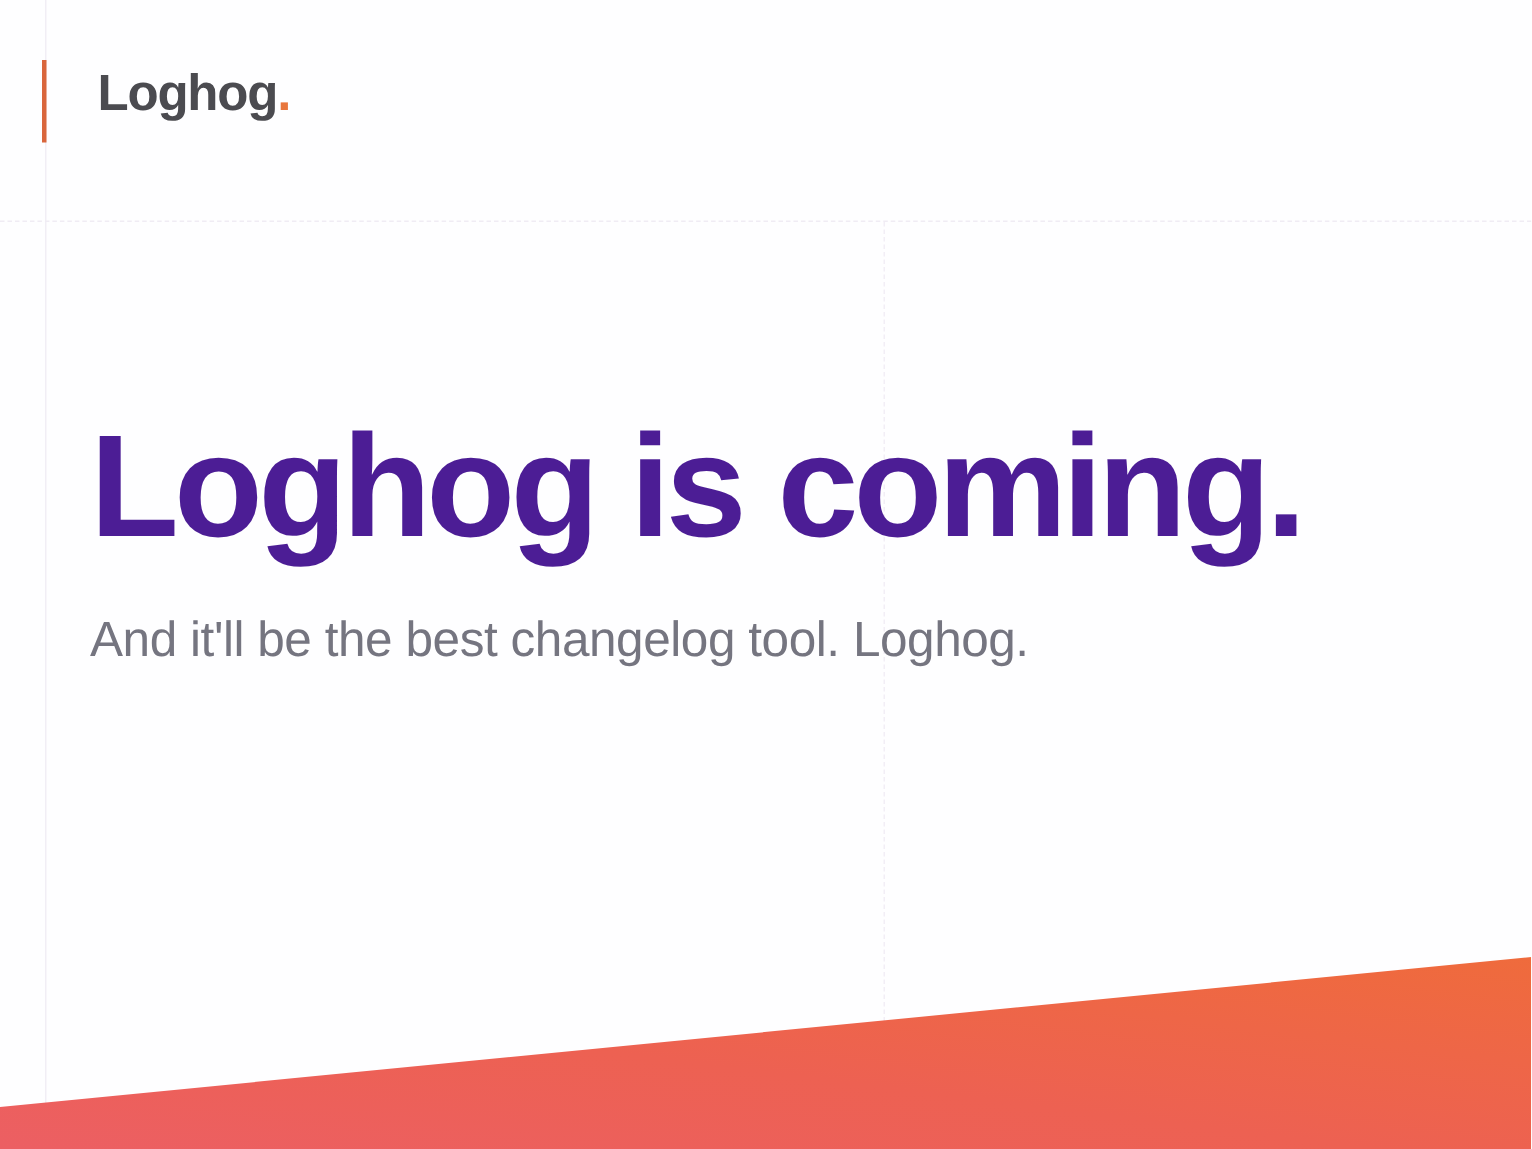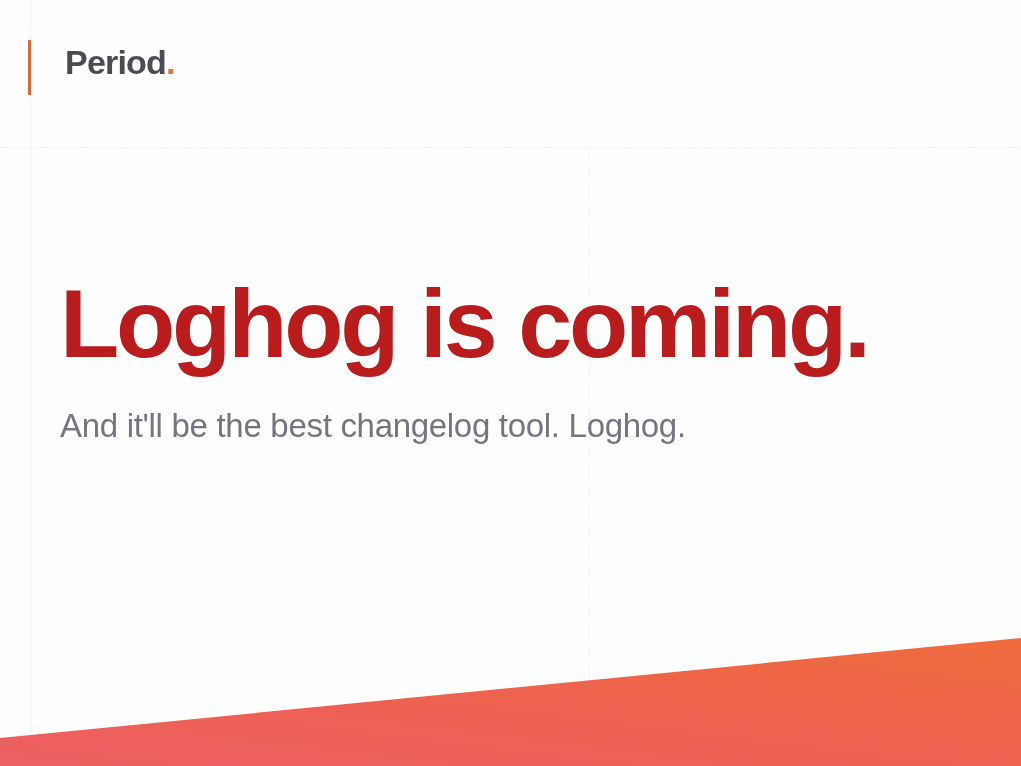--- a/index.html
+++ b/index.html
@@ -85,21 +85,21 @@
   .hero {
     position: absolute;
     left: 60px;
     top: 270px;
     z-index: 3;
   }
   .hero-title {
     margin: 0;
     font-size: 97px;
     font-weight: bold;
-    color: #b91c1c;
+    color: #4c1d95;
     letter-spacing: -3.2px;
     line-height: 108px;
     white-space: nowrap;
     text-align: center;
   }
   .hero-subtitle {
     margin: 0;
     padding-top: 26px;
     font-size: 33px;
     font-weight: normal;
@@ -129,21 +129,21 @@
 <body>
 
 <div class="page">
 
   <div class="guide-v-left"></div>
   <div class="guide-h-top"></div>
   <div class="guide-v-mid"></div>
 
   <div class="brand">
     <div class="brand-accent-bar"></div>
-    <div class="brand-text"><span>Period</span><span class="dot">.</span></div>
+    <div class="brand-text"><span>Loghog</span><span class="dot">.</span></div>
   </div>
 
   <div class="hero">
     <h1 class="hero-title">Loghog is coming.</h1>
     <p class="hero-subtitle">And it'll be the best changelog tool. Loghog.</p>
   </div>
 
   <div class="diagonal-band">
     <svg viewBox="0 0 1021 150" preserveAspectRatio="none">
       <defs>

